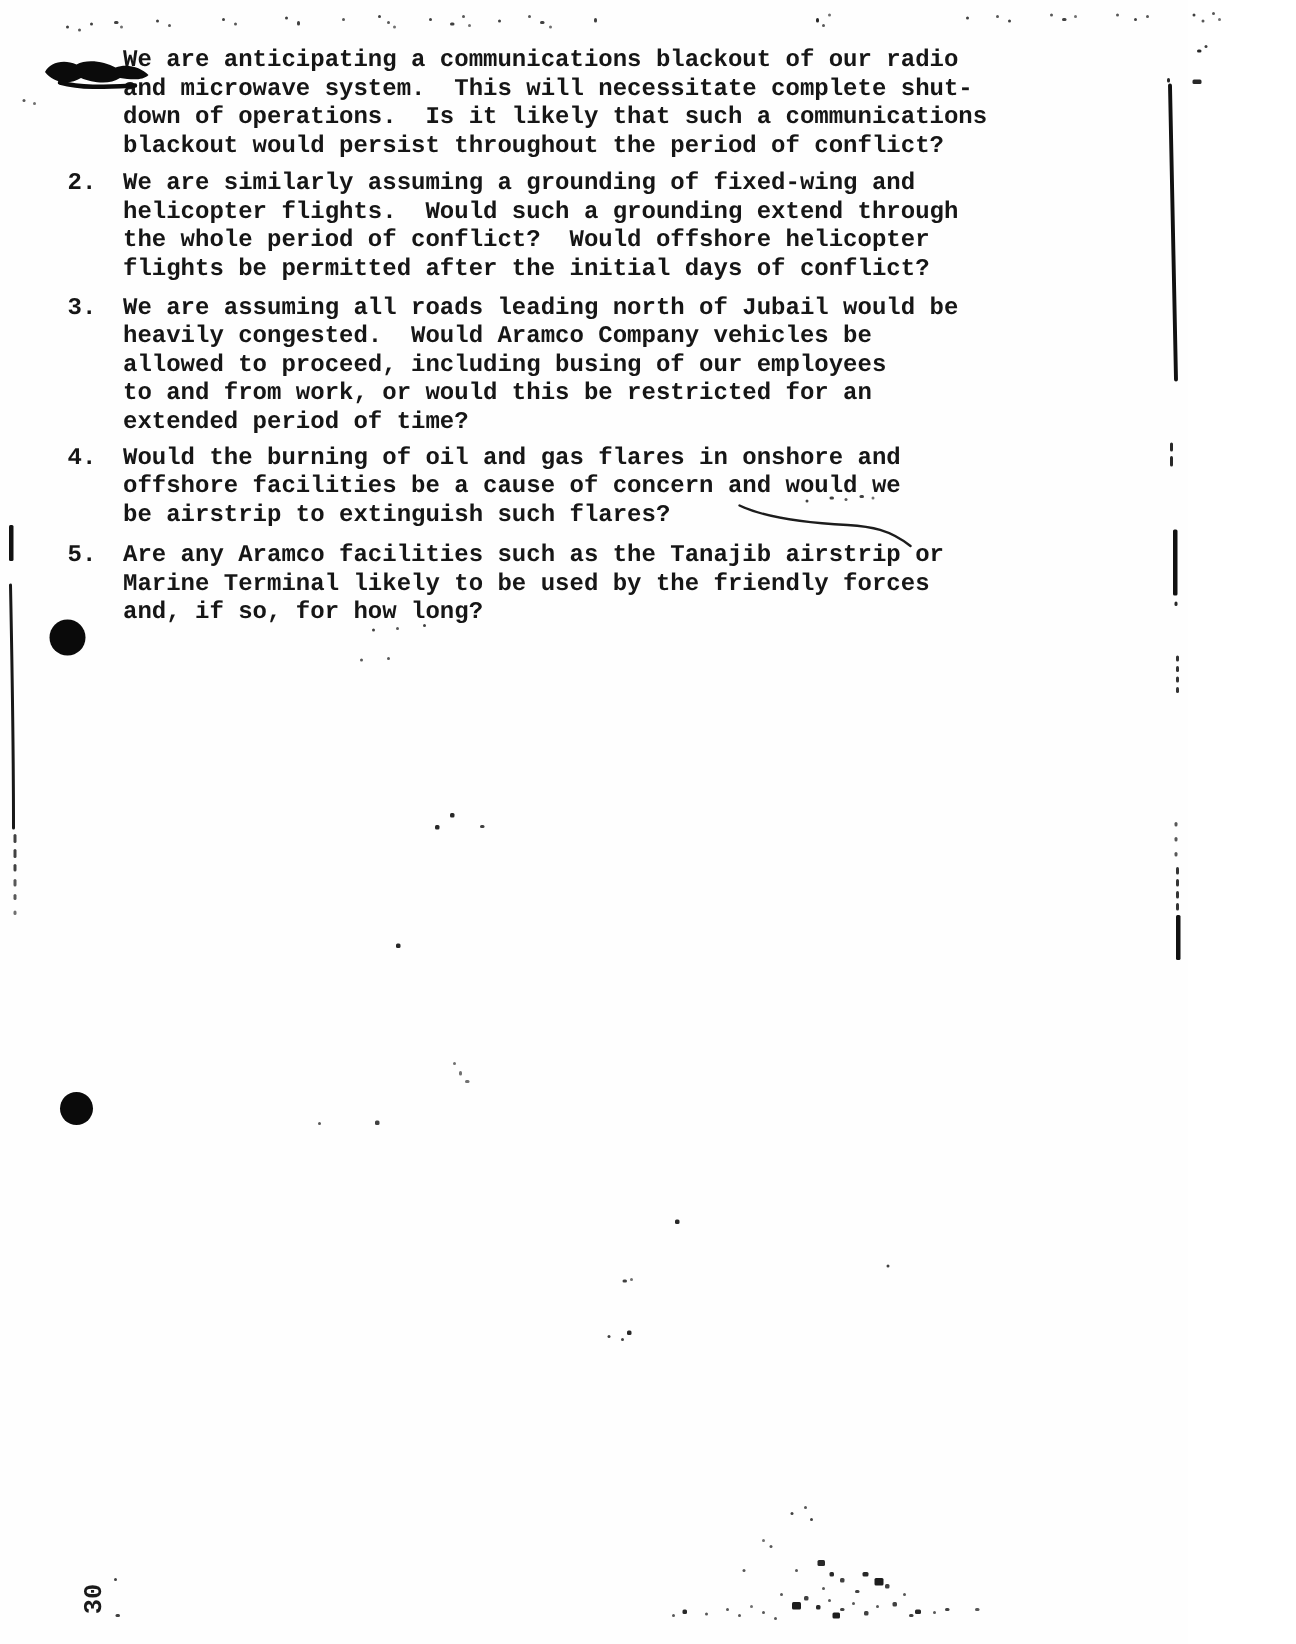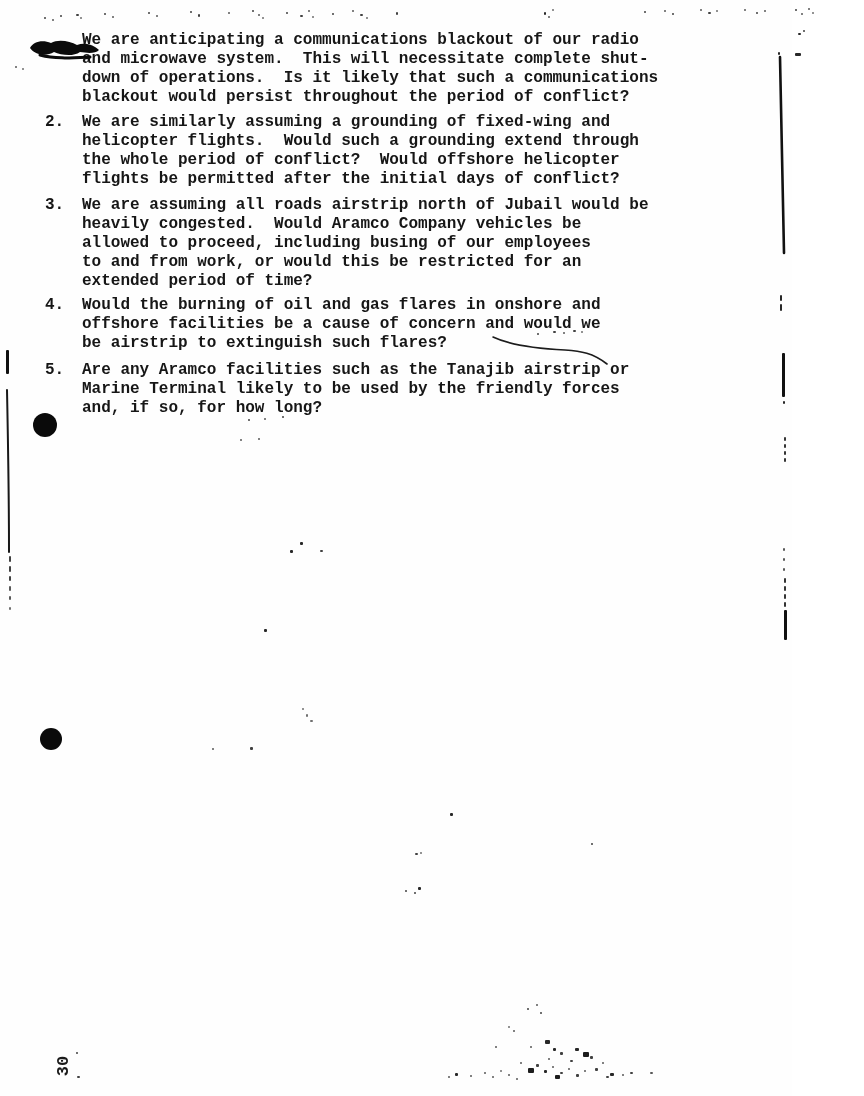--- a/index.html
+++ b/index.html
@@ -43,21 +43,21 @@
   </div>
   <div class="item" style="top:113px">
     <span class="num">2.</span>
     <span class="body">We are similarly assuming a grounding of fixed-wing and
 helicopter flights.  Would such a grounding extend through
 the whole period of conflict?  Would offshore helicopter
 flights be permitted after the initial days of conflict?</span>
   </div>
   <div class="item" style="top:196px">
     <span class="num">3.</span>
-    <span class="body">We are assuming all roads airstrip north of Jubail would be
+    <span class="body">We are assuming all roads leading north of Jubail would be
 heavily congested.  Would Aramco Company vehicles be
 allowed to proceed, including busing of our employees
 to and from work, or would this be restricted for an
 extended period of time?</span>
   </div>
   <div class="item" style="top:296px">
     <span class="num">4.</span>
     <span class="body">Would the burning of oil and gas flares in onshore and
 offshore facilities be a cause of concern and would we
 be airstrip to extinguish such flares?</span>

